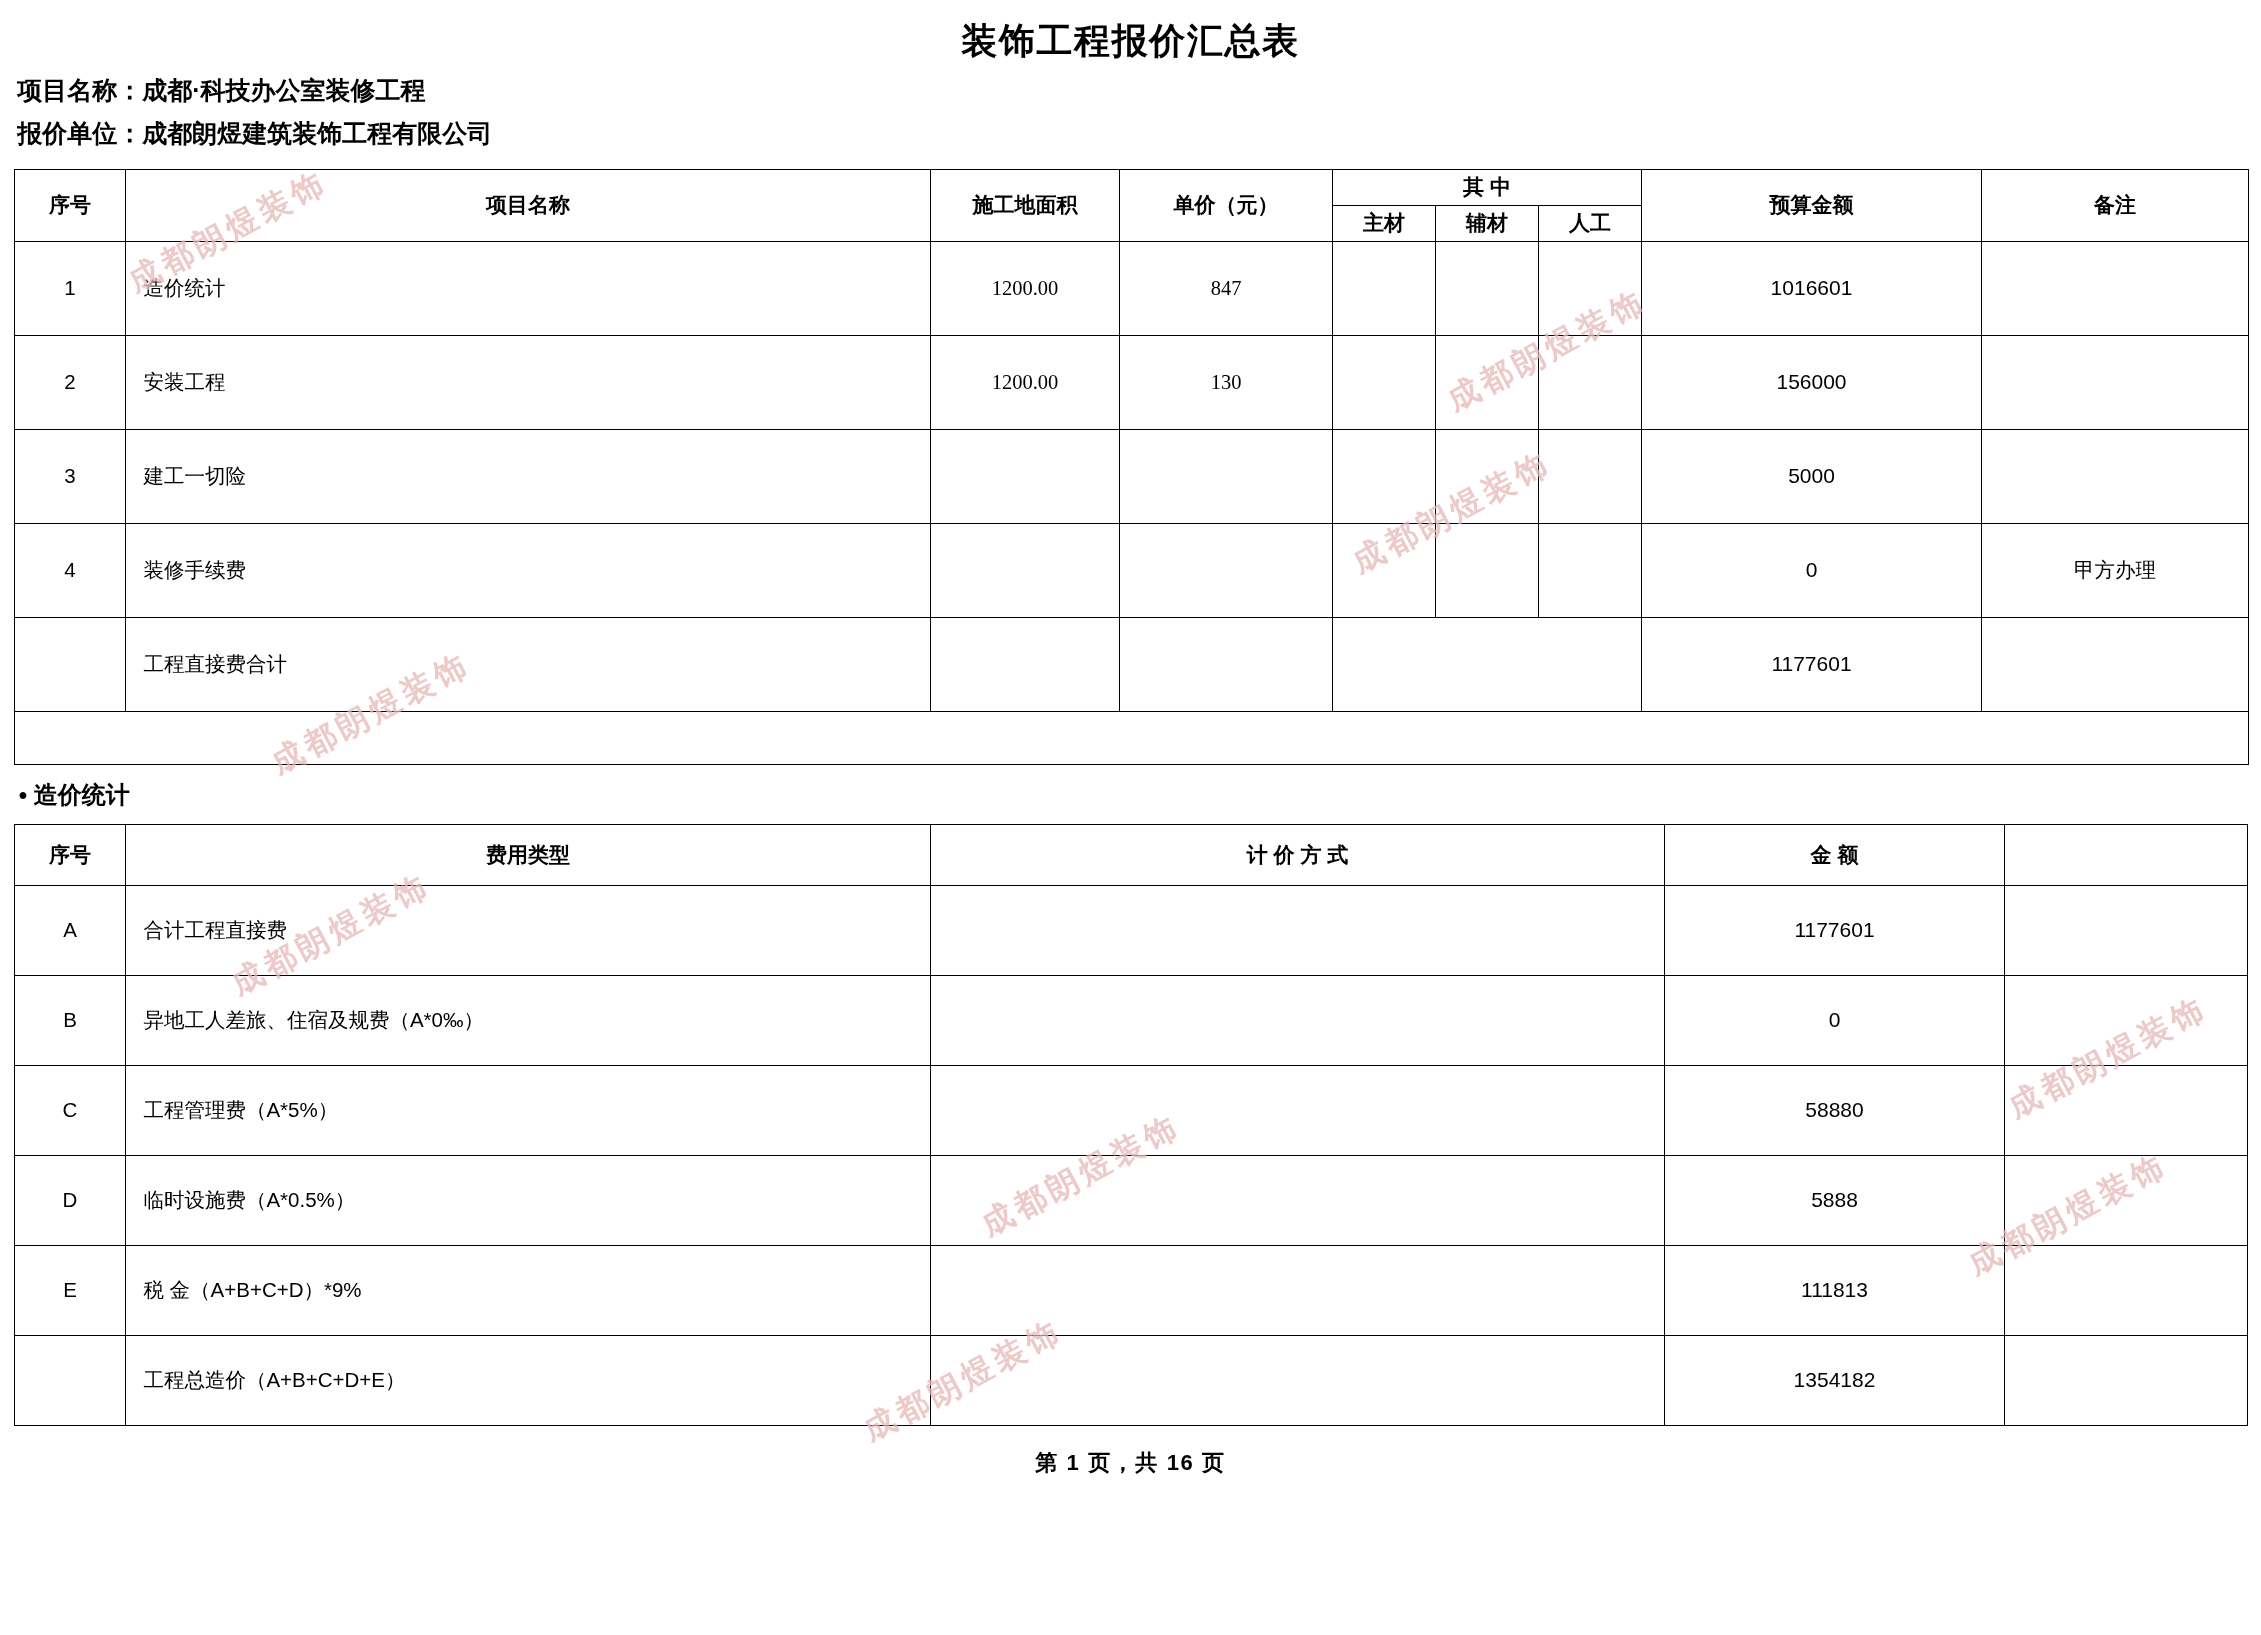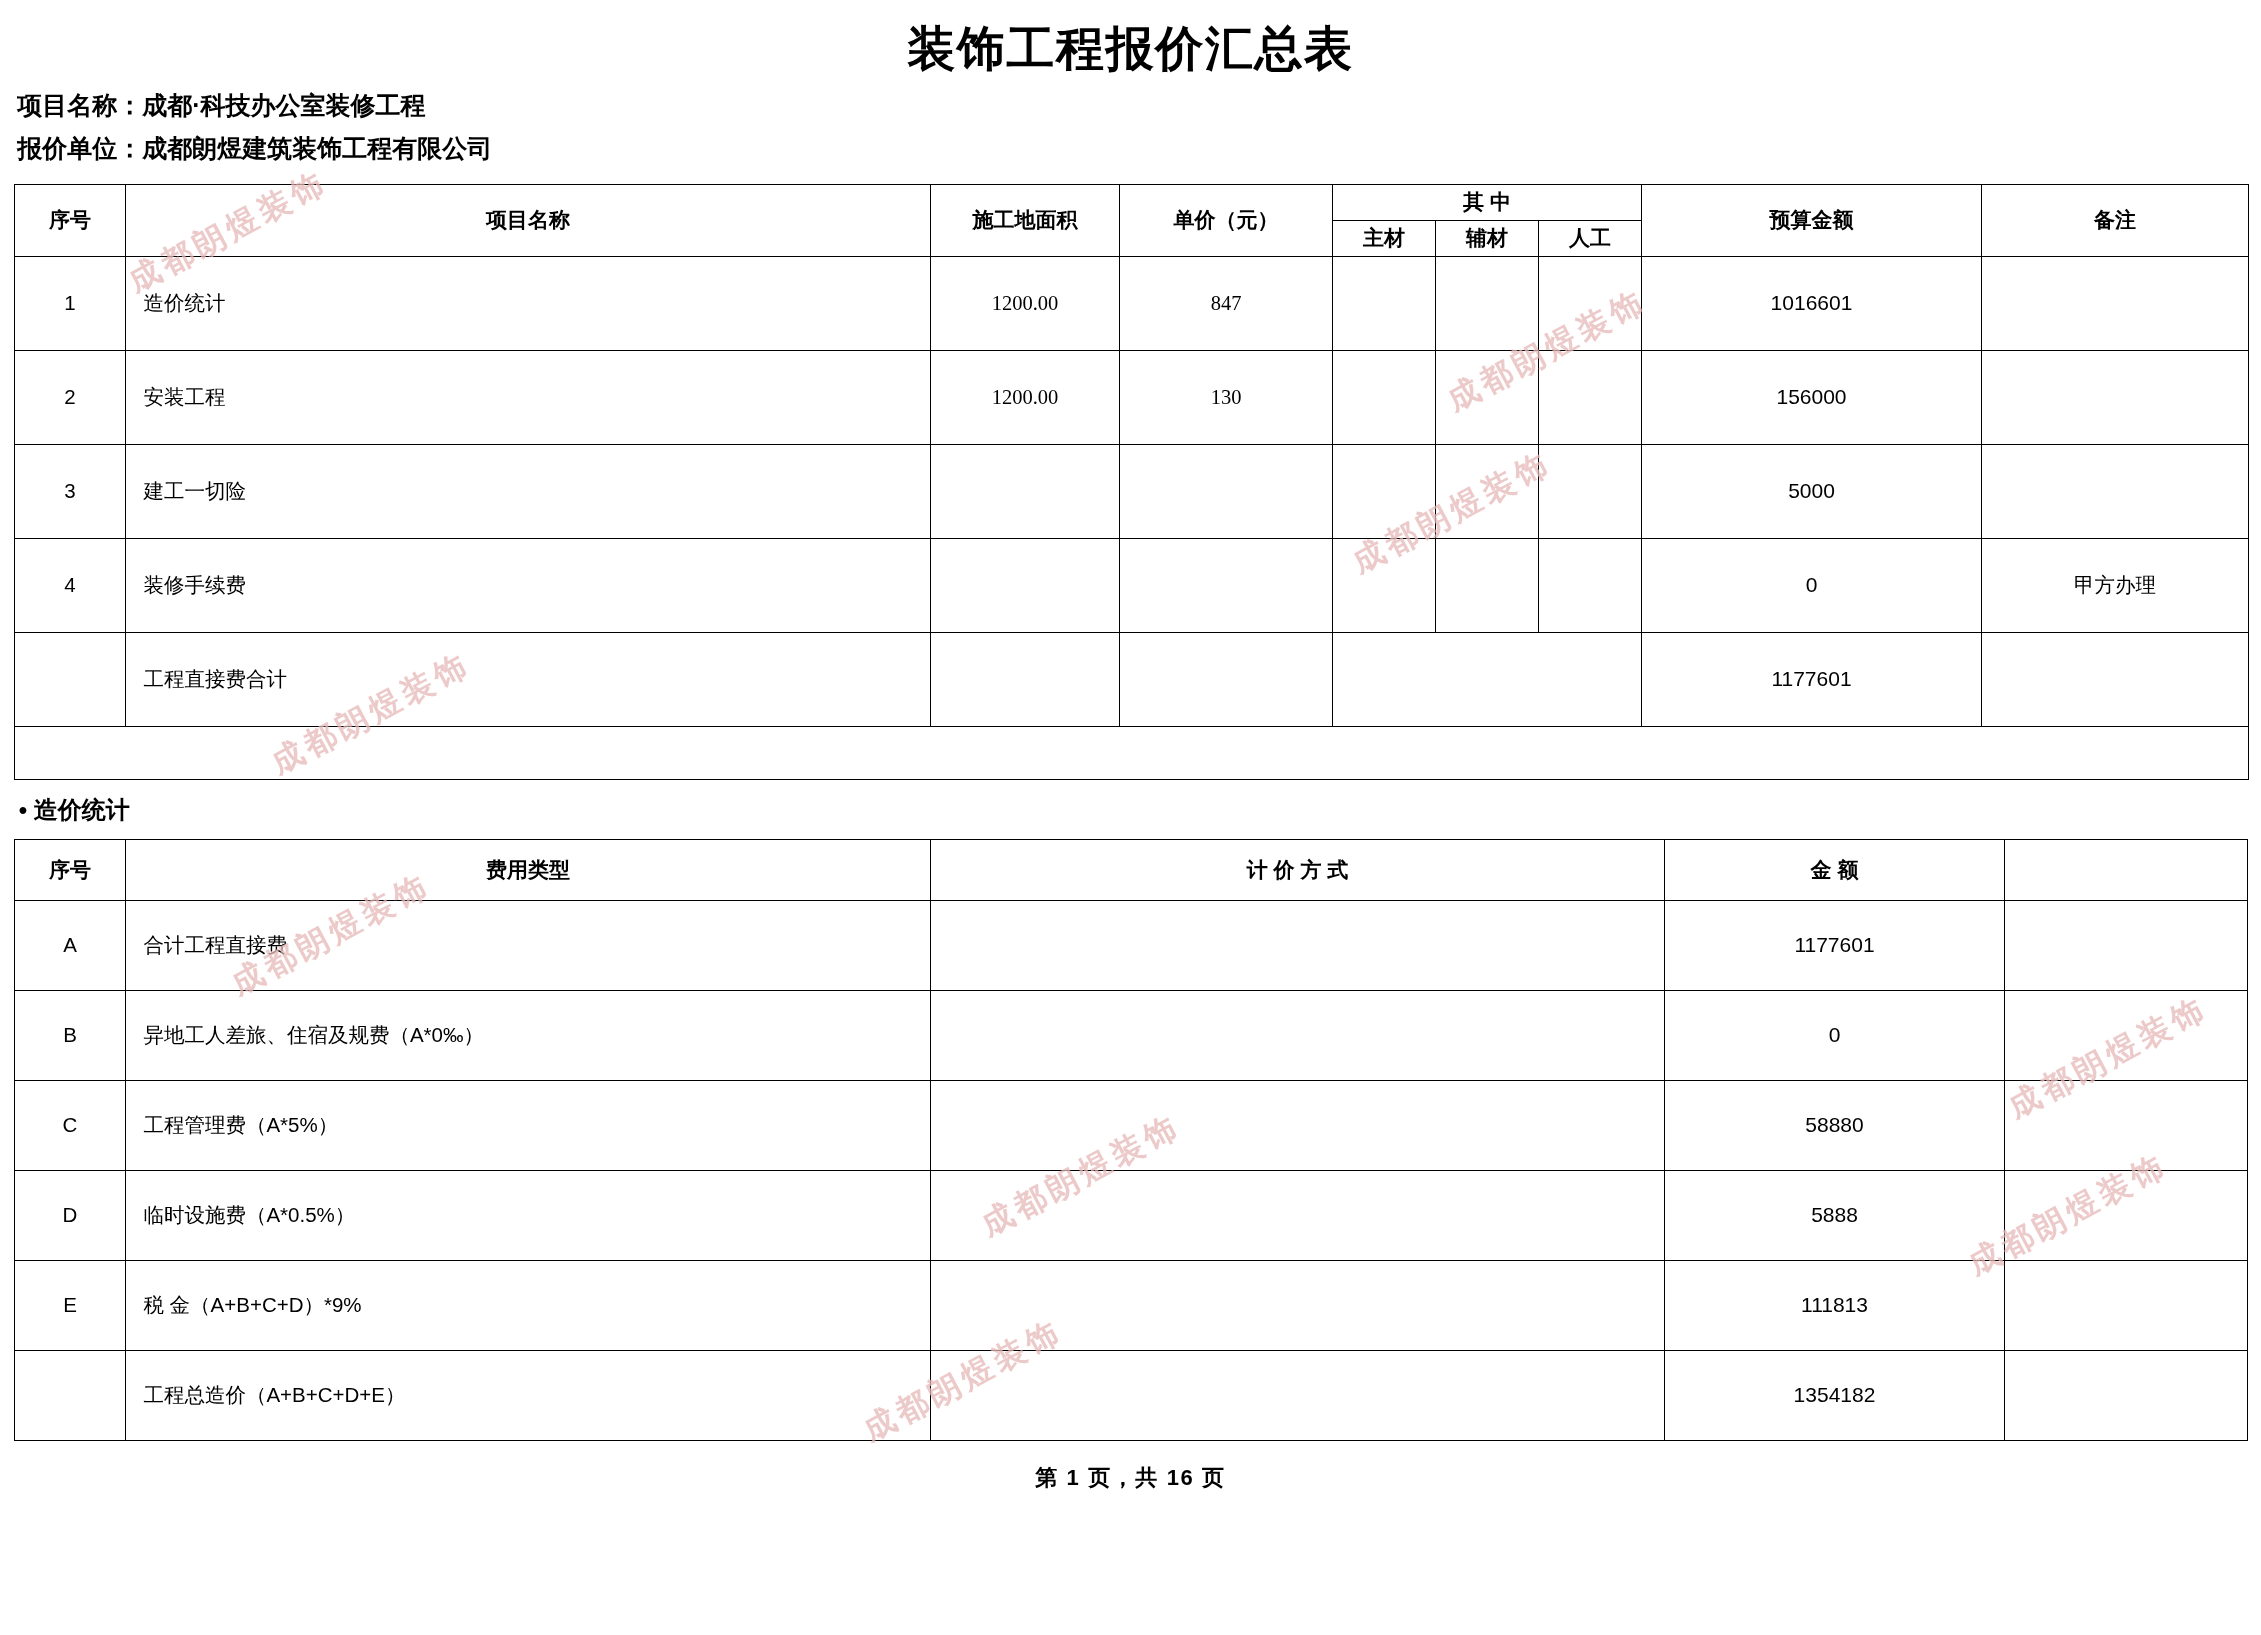--- a/index.html
+++ b/index.html
@@ -17,21 +17,21 @@
   }
   .page {
     position: relative;
     width: 2261px;
     height: 1636px;
     box-sizing: border-box;
     padding: 0 14px;
   }
   .doc-title {
     text-align: center;
-    font-size: 48px;
+    font-size: 36px;
     font-weight: bold;
     letter-spacing: 1.6px;
     margin: 17.4px 0 8px 0;
     font-family: "Liberation Sans", "DejaVu Sans", sans-serif;
   }
   .meta-line {
     font-size: 25px;
     font-weight: bold;
     margin: 6.3px 0 0 3.2px;
     font-family: "Liberation Sans", "DejaVu Sans", sans-serif;

